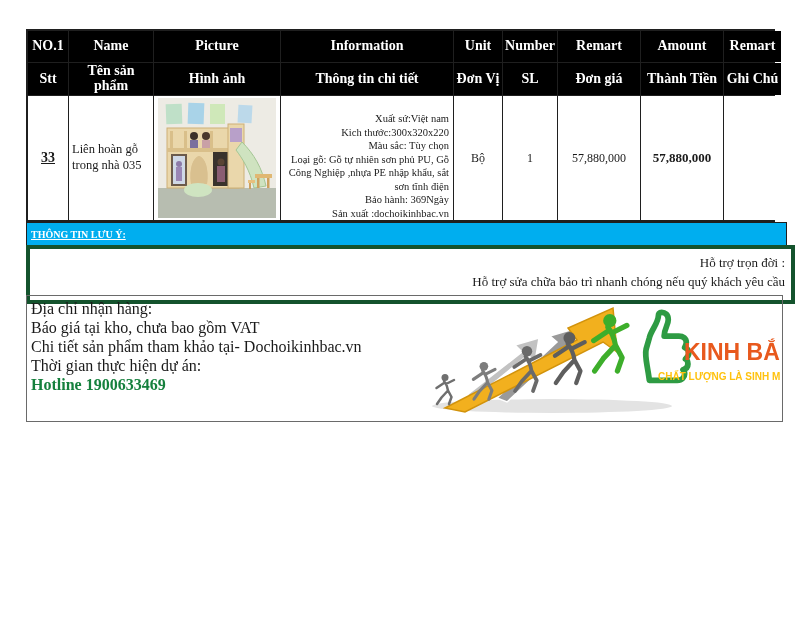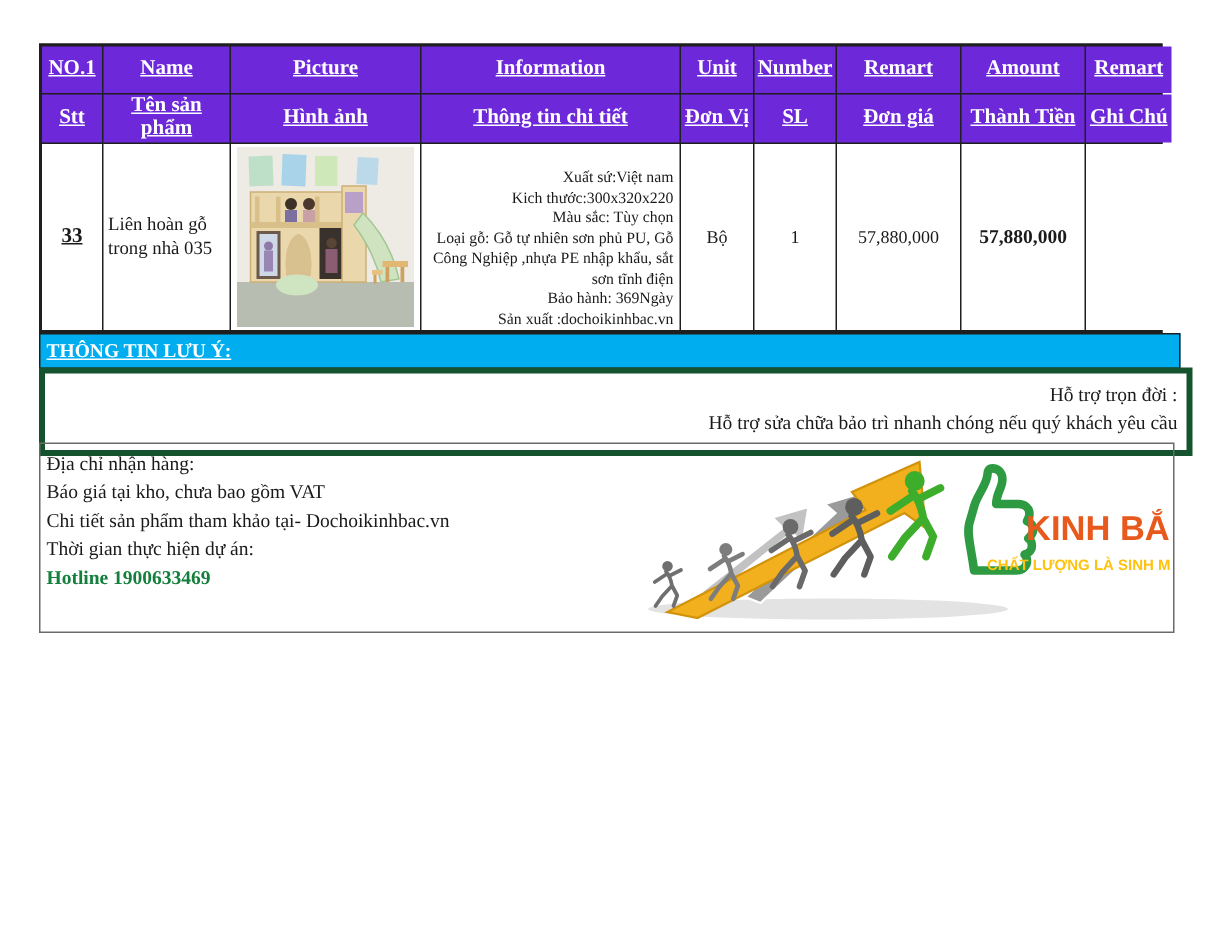--- a/index.html
+++ b/index.html
@@ -3,43 +3,43 @@
 <meta charset="utf-8">
 <style>
   html,body{margin:0;padding:0;}
   .page{position:relative;width:810px;height:626px;background:#ffffff;overflow:hidden;
         font-family:"Liberation Serif", serif;color:#1a1a1a;}
 
   
   .tbl{position:absolute;left:26px;top:29px;width:745px;
        display:grid;grid-template-columns:40px 84px 126px 172px 48px 54px 82px 82px 57px;
        grid-template-rows:31px 32px 124px;gap:1px;background:#1f1f1f;border:2px solid #1f1f1f;}
-  .th{background:#6d28d9;color:#ffffff;font-weight:bold;font-size:14px;
-      display:flex;align-items:center;justify-content:center;text-align:center;line-height:1.05;text-decoration:underline;}
+  .th{background:#000000;color:#ffffff;font-weight:bold;font-size:14px;
+      display:flex;align-items:center;justify-content:center;text-align:center;line-height:1.05;}
   .td{background:#ffffff;font-size:12px;}
   .cell-center{display:flex;align-items:center;justify-content:center;}
   .stt{font-weight:bold;font-size:14px;text-decoration:underline;}
   .name-cell{display:flex;align-items:center;padding:0 3px;font-size:12.5px;line-height:1.25;justify-content:flex-end;}
   .pic-cell{display:flex;align-items:center;justify-content:center;}
   .info-cell{padding:16px 4px 0 6px;text-align:right;font-size:10.5px;line-height:13.5px;}
   .amount{font-weight:bold;font-size:13px;}
   .price{font-size:12px;}
 
   
   .notice{position:absolute;left:26px;top:222px;width:755px;height:22px;background:#00aeef;
           border:1px solid #1f1f1f;display:flex;align-items:center;padding-left:4px;}
-  .notice span{color:#ffffff;font-weight:bold;font-size:13px;text-decoration:underline;}
+  .notice span{color:#ffffff;font-weight:bold;font-size:10px;text-decoration:underline;}
 
   
   .support{position:absolute;left:26px;top:245px;width:755px;height:47px;border:4px solid #14532d;
            text-align:right;font-size:13px;line-height:19px;padding:4px 6px 0 0;box-sizing:content-box;}
 
   
   .footer{position:absolute;left:26px;top:295px;width:755px;height:125px;border:1px solid #6a6a6a;}
-  .footer-text{position:absolute;left:4px;top:3px;font-size:13px;line-height:19px;}
+  .footer-text{position:absolute;left:4px;top:3px;font-size:16px;line-height:19px;}
   .hotline{color:#15803d;font-weight:bold;}
   .logo{position:absolute;right:2px;top:4px;}
 
   svg text{font-family:"Liberation Sans", sans-serif;}
 </style>
 </head>
 <body>
 
 <div class="page">
 

